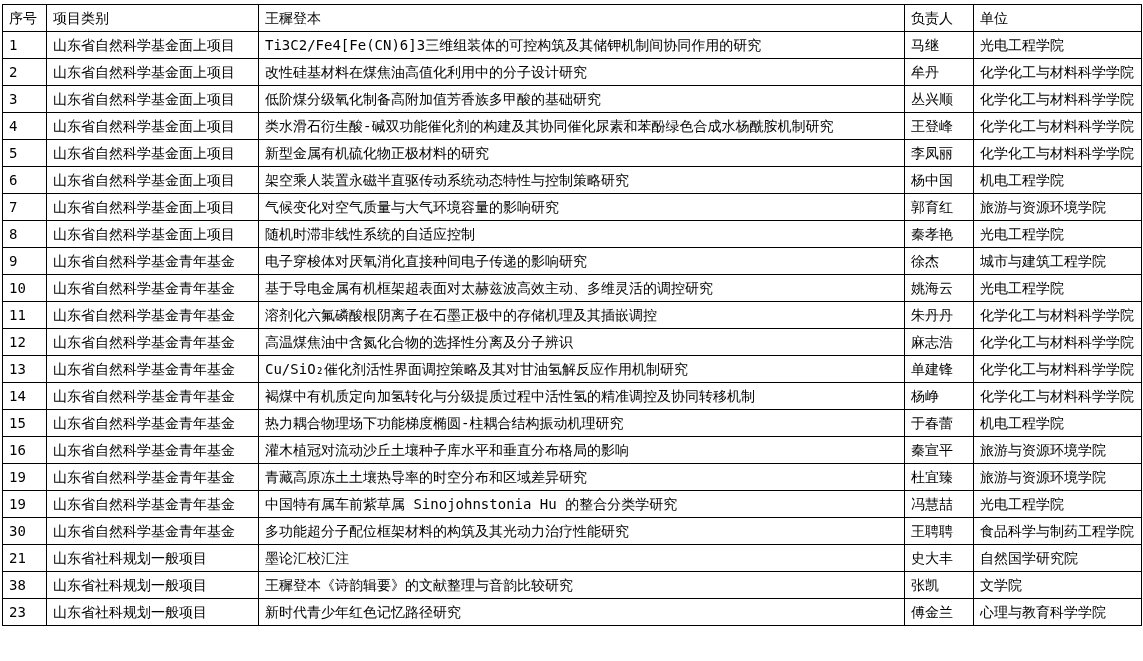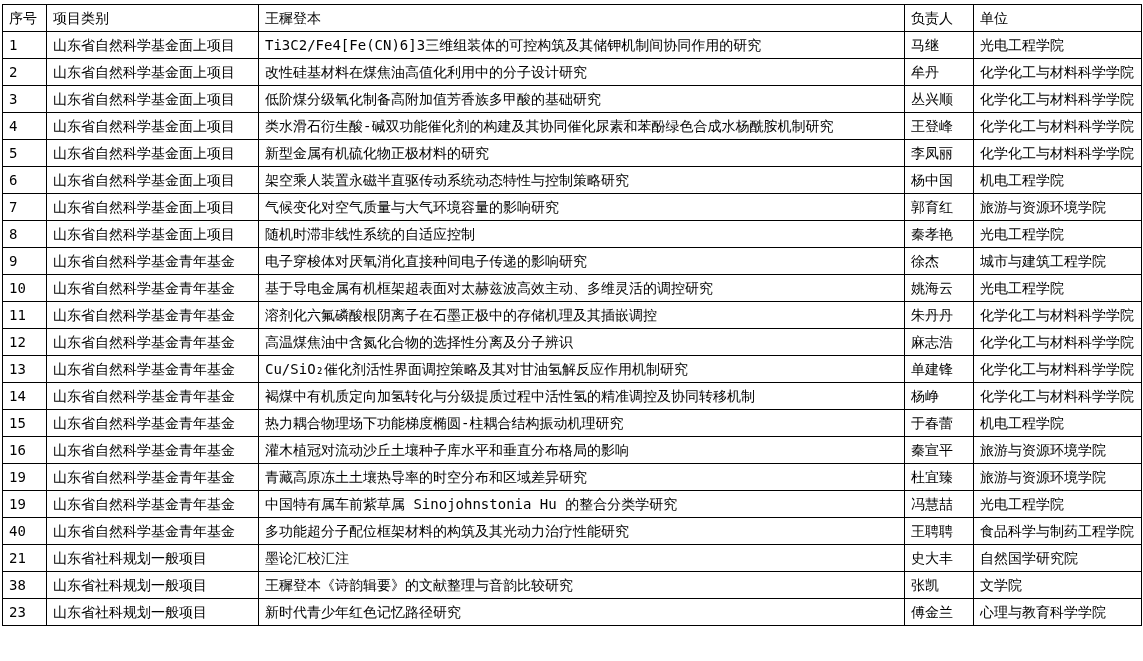--- a/index.html
+++ b/index.html
@@ -181,21 +181,21 @@
         <td>旅游与资源环境学院</td>
       </tr>
       <tr>
         <td>19</td>
         <td>山东省自然科学基金青年基金</td>
         <td>中国特有属车前紫草属 Sinojohnstonia Hu 的整合分类学研究</td>
         <td>冯慧喆</td>
         <td>光电工程学院</td>
       </tr>
       <tr>
-        <td>40</td>
+        <td>30</td>
         <td>山东省自然科学基金青年基金</td>
         <td>多功能超分子配位框架材料的构筑及其光动力治疗性能研究</td>
         <td>王聘聘</td>
         <td>食品科学与制药工程学院</td>
       </tr>
       <tr>
         <td>21</td>
         <td>山东省社科规划一般项目</td>
         <td>墨论汇校汇注</td>
         <td>史大丰</td>

